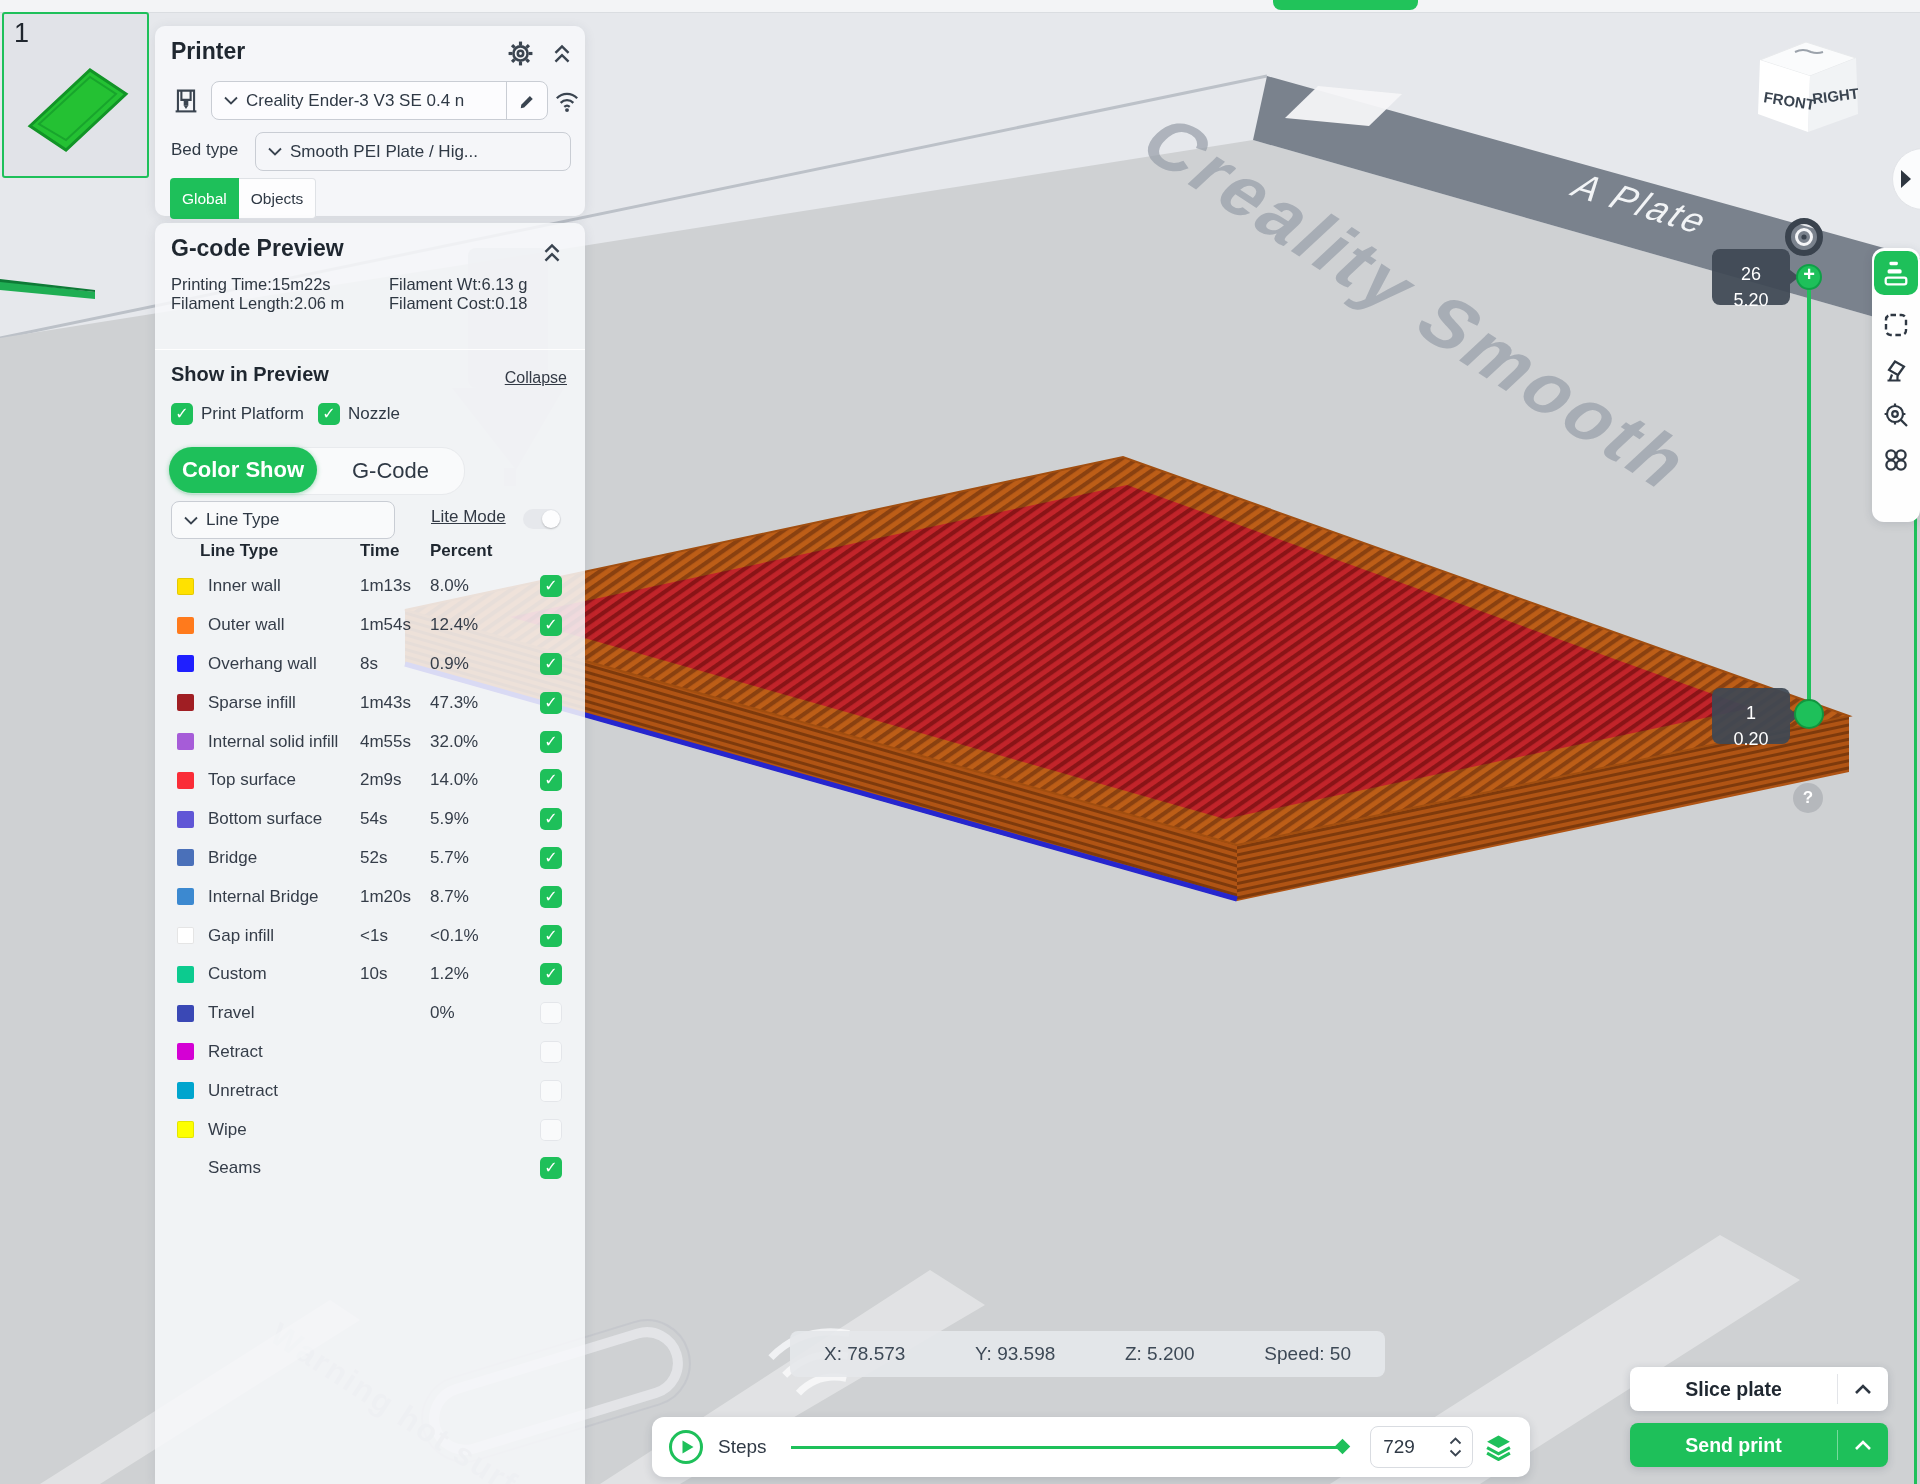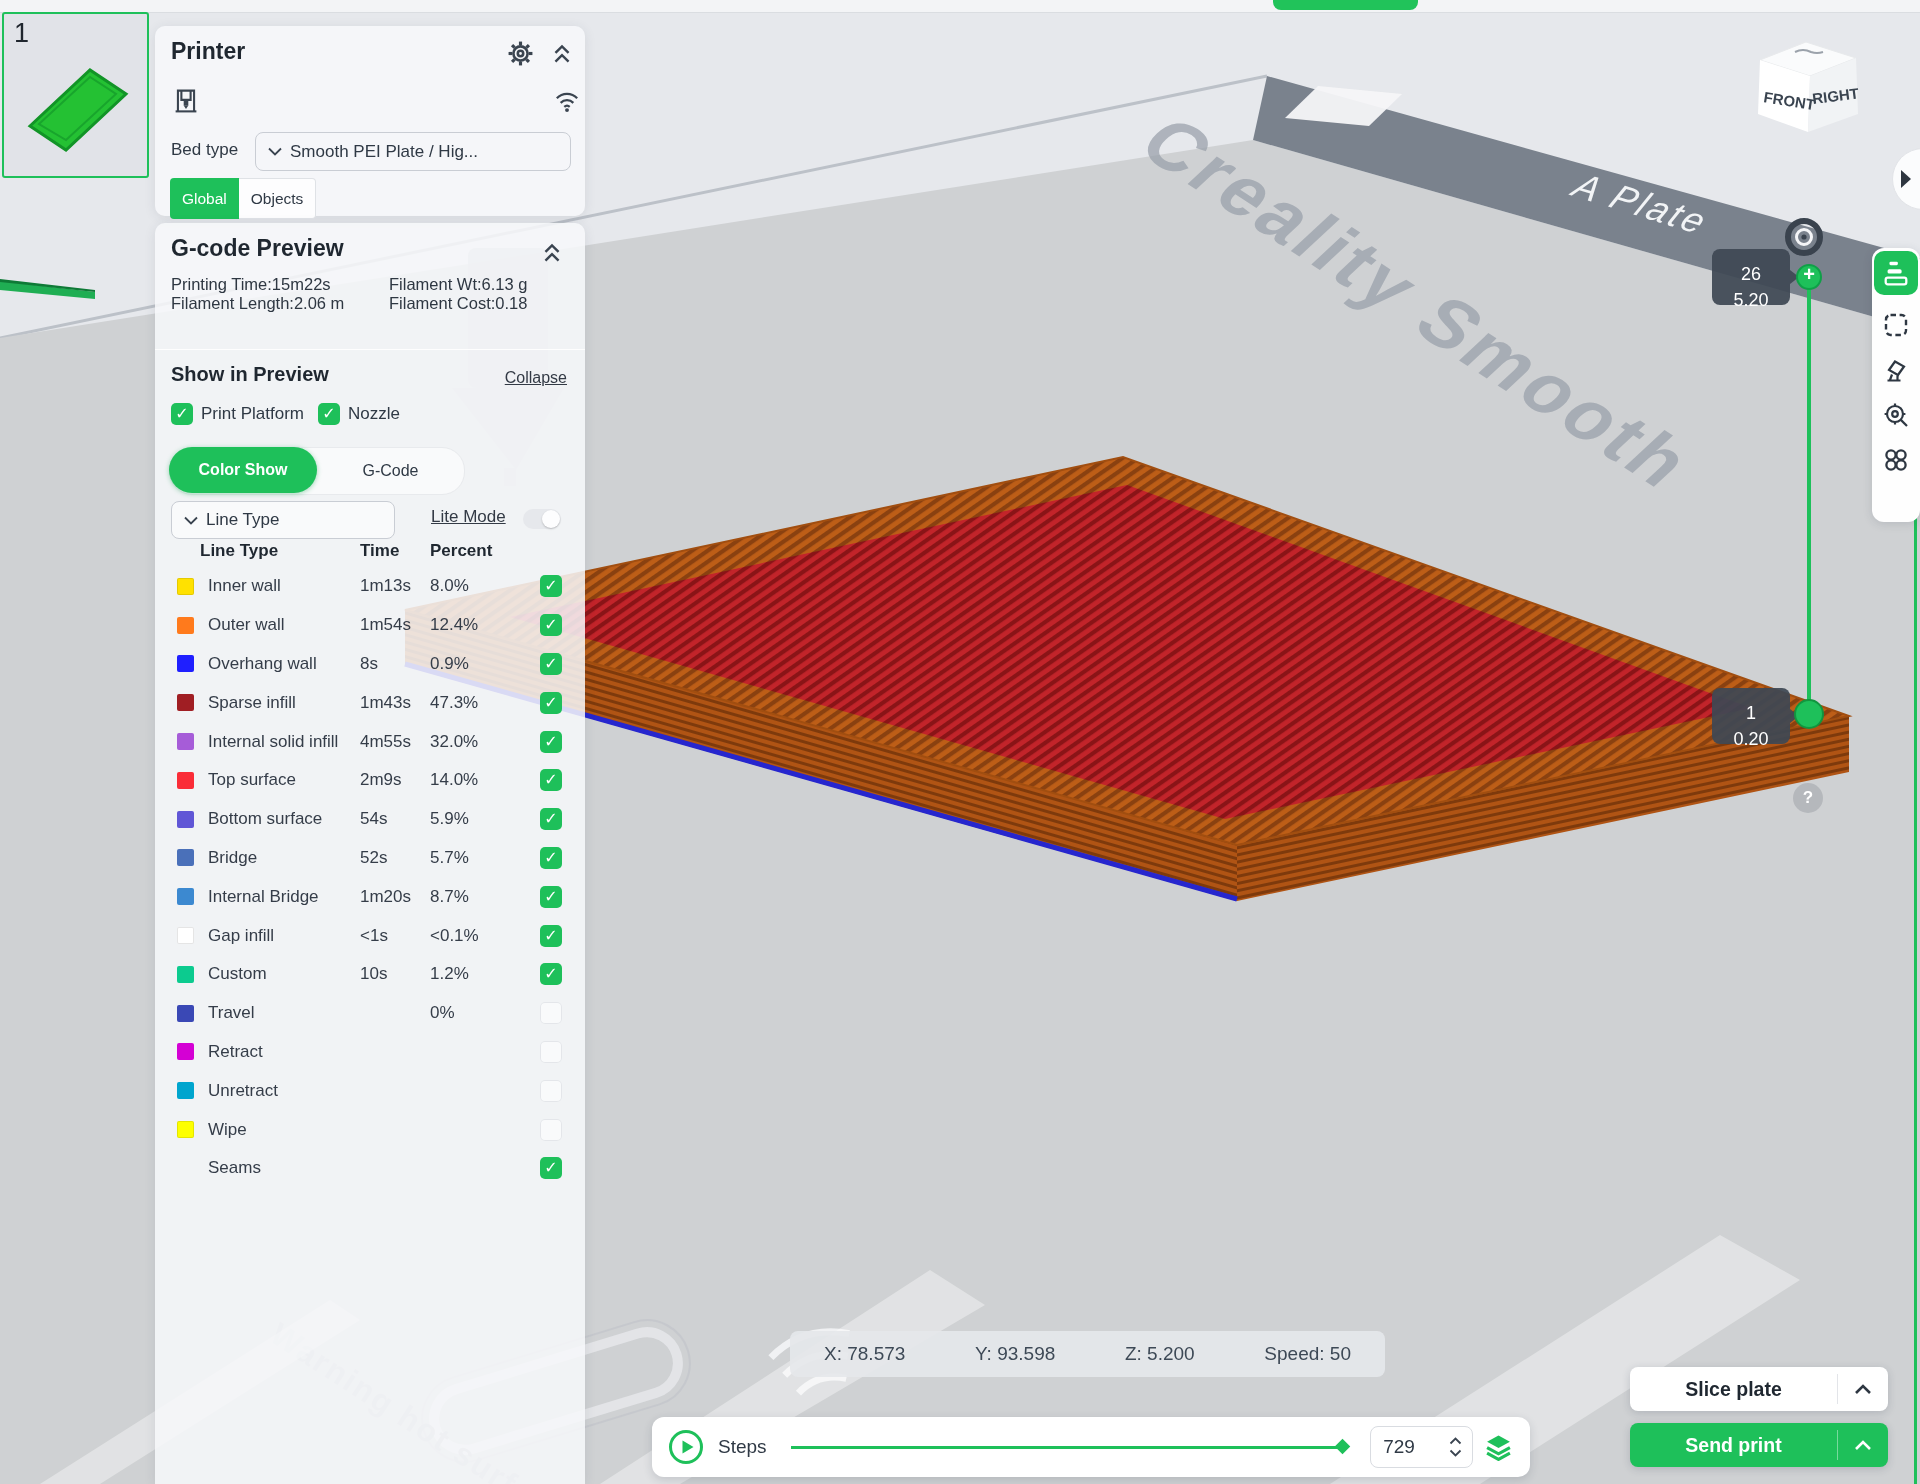--- a/index.html
+++ b/index.html
@@ -55,21 +55,21 @@
   .gcode-panel{left:155px;top:223px;width:430px;bottom:0;border-radius:10px 10px 0 0;}
   .gcode-panel .title{position:absolute;left:16px;top:12px;font-size:23px;font-weight:bold;color:#1F2730;}
   .collapse2-pos{left:386px;top:18px;}
   .stats{position:absolute;left:16px;top:52px;display:grid;grid-template-columns:218px auto;font-size:16.5px;color:#2E3742;}
   .sec-div{position:absolute;left:0;top:126px;width:100%;height:1px;background:rgba(255,255,255,0.9);}
   .sip-title{position:absolute;left:16px;top:140px;font-size:20px;font-weight:bold;color:#1F2730;}
   .collapse-link{position:absolute;right:18px;top:146px;font-size:16px;color:#333A45;cursor:pointer;}
   .prevrow{position:absolute;left:16px;top:180px;display:flex;align-items:center;font-size:17px;}
   .prevrow .lbl{margin:0 14px 0 8px;}
   .pillbox{position:absolute;left:14px;top:224px;width:294px;height:46px;border-radius:23px;background:rgba(255,255,255,0.55);border:1px solid #E8EAED;display:flex;z-index:1;}
-  .pill{display:flex;align-items:center;justify-content:center;cursor:pointer;font-size:16px;}
+  .pill{display:flex;align-items:center;justify-content:center;cursor:pointer;font-size:22px;}
   .pill.active{width:148px;height:46px;margin:-1px 0 0 -1px;border-radius:23px;background:#1EC05A;color:#fff;font-weight:bold;box-shadow:0 1px 5px rgba(20,160,80,0.4);}
   .pill.inactive{flex:1;color:#2F3945;}
   .ltsel{left:16px;top:278px;width:222px;height:36px;background:rgba(255,255,255,0.55);}
   .lite{position:absolute;left:276px;top:284px;font-size:17px;color:#333A45;cursor:pointer;}
   .switch{position:absolute;left:368px;top:286px;width:38px;height:20px;border-radius:10px;background:#E6E8EC;cursor:pointer;}
   .switch .knob{position:absolute;right:1px;top:1px;width:18px;height:18px;border-radius:50%;background:#FDFDFE;box-shadow:0 1px 2px rgba(0,0,0,0.2);}
   .lt-head{position:absolute;left:0;top:318px;width:100%;display:grid;grid-template-columns:160px 70px auto;padding-left:45px;box-sizing:border-box;font-size:17px;font-weight:bold;color:#1F2730;}
   .lt-rows{position:absolute;left:0;top:344px;width:100%;}
   .lt-row{display:grid;grid-template-columns:31px 152px 70px 110px auto;align-items:center;height:38.8px;padding:0 23px 0 22px;box-sizing:border-box;font-size:17px;color:#353D49;}
   .lt-row .sw{width:17px;height:17px;border-radius:2px;}
@@ -248,20 +248,32 @@
       <g stroke="#3A4450" stroke-width="1.8" fill="none">
         <path d="M4 22 L4 4 L18 4 L18 22"></path>
           <path d="M2 22 L20 22"></path>
           <path d="M7 4 L7 12 L15 12 L15 4"></path>
       </g>
       <rect x="9" y="12" width="4" height="5" fill="#3A4450"></rect>
         <polygon points="9,17 13,17 11,20" fill="#3A4450"></polygon>
     </svg>
   </span>
 
+  <div class="sel printer-sel">
+    <svg class="chev-down" viewBox="0 0 14 9">
+        <path d="M1 1.5 L7 7.5 L13 1.5" stroke="#3A4450" stroke-width="1.8" fill="none"></path>
+      </svg>
+    <span class="val">Creality Ender-3 V3 SE 0.4 n</span>
+    <span class="divider"></span>
+    <span class="pencil-seg">
+      <svg width="18" height="18" viewBox="0 0 22 22">
+        <path d="M4 15.5 L14.5 5 L18 8.5 L7.5 19 L3.4 19.8 Z" fill="#3A4450"></path>
+      </svg>
+    </span>
+  </div>
 
   <span class="icon-btn wifi-pos">
     <svg width="28" height="26" viewBox="0 0 24 23">
       <g stroke="#3A4450" stroke-width="2" fill="none">
         <path d="M3 10 a 12.5 12.5 0 0 1 18 0"></path>
           <path d="M6.4 14 a 8 8 0 0 1 11.2 0"></path>
           <path d="M9.6 17.6 a 3.6 3.6 0 0 1 4.8 0"></path>
       </g>
       <circle cx="12" cy="20.4" r="1.7" fill="#3A4450"></circle>
     </svg>

